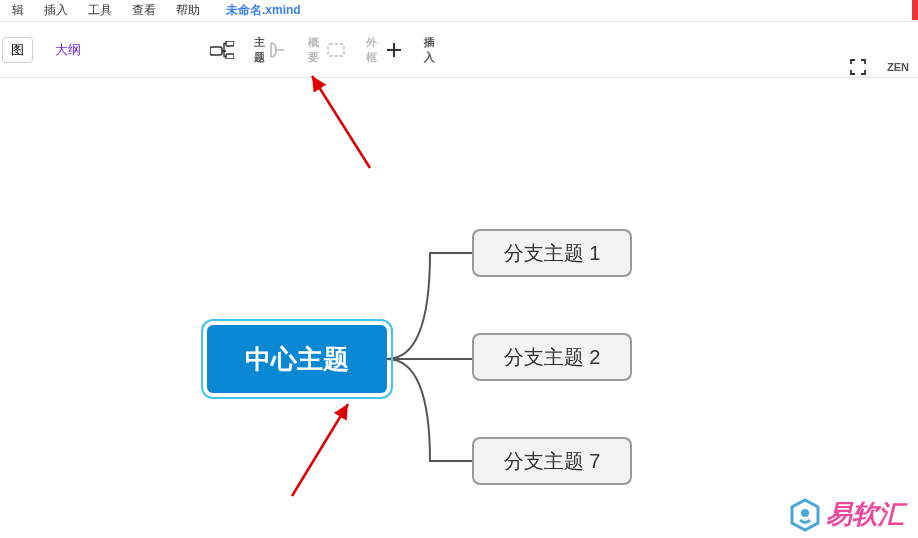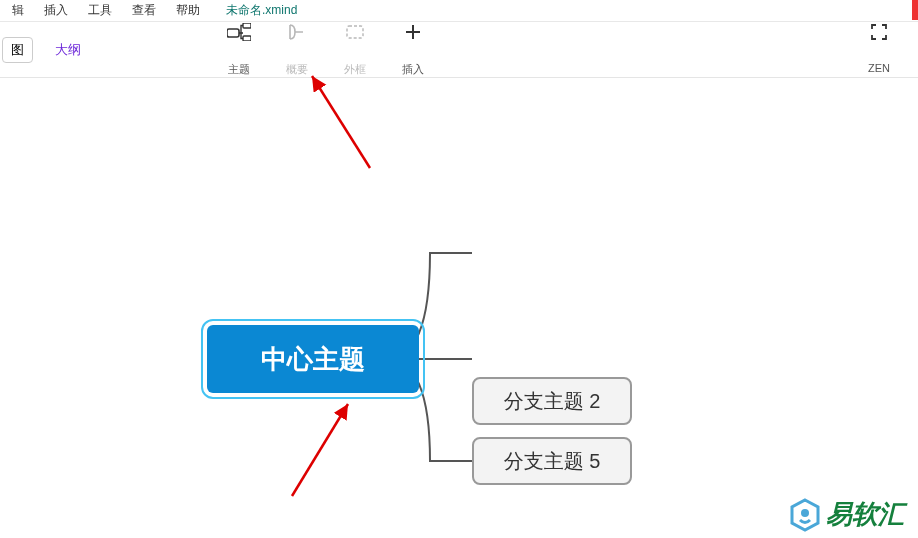--- a/index.html
+++ b/index.html
@@ -14,21 +14,21 @@
     .menubar {
       height: 22px;
       display: flex;
       align-items: center;
       font-size: 12px;
       color: #333;
       padding-left: 2px;
       border-bottom: 1px solid #e8e8e8;
     }
     .menubar span { padding: 0 10px; cursor: default; }
-    .menubar .title { color: #0f766e; margin-left: 6px; }
+    .menubar .title { color: #3b82f6; margin-left: 6px; font-weight: bold; }
     .subbar {
       height: 56px;
       display: flex;
       align-items: center;
       border-bottom: 1px solid #e5e5e5;
       position: relative;
     }
     .view-tabs {
       display: flex;
       align-items: center;
@@ -52,54 +52,55 @@
       left: 210px;
       top: 0;
       height: 100%;
       display: flex;
       align-items: center;
       gap: 0;
     }
     .tool {
       width: 58px;
       display: flex;
-      flex-direction: column;
+      flex-direction: row;
       align-items: center;
       justify-content: center;
       gap: 20px;
       cursor: pointer;
+      font-weight: bold;
     }
     .tool .icon {
       width: 24px;
       height: 20px;
       display: flex;
       align-items: center;
       justify-content: center;
     }
     .tool .label {
       font-size: 11px;
       color: #555;
     }
     .tool.disabled .icon svg { opacity: 0.35; }
     .tool.disabled .label { color: #bbb; }
     .toolbar-right {
       position: absolute;
       right: 10px;
       top: 0;
       height: 100%;
       display: flex;
-      align-items: flex-start;
+      align-items: flex-end;
       gap: 30px;
     }
     .canvas { position: relative; width: 100%; height: calc(100% - 78px); }
     .central {
       position: absolute;
       left: 207px;
       top: 247px;
-      width: 212px;
+      width: 180px;
       height: 68px;
       background: #0b88d3;
       border-radius: 6px;
       display: flex;
       align-items: center;
       justify-content: center;
       color: #fff;
       font-size: 26px;
       font-weight: bold;
       outline: 2px solid #44c3f3;
@@ -112,40 +113,40 @@
       background: #f3f3f3;
       border: 2px solid #999;
       border-radius: 8px;
       display: flex;
       align-items: center;
       justify-content: center;
       font-size: 20px;
       color: #333;
     }
     #branch1 { left: 472px; top: 151px; }
-    #branch2 { left: 472px; top: 255px; margin-top: 44px; }
+    #branch2 { left: 472px; top: 255px; }
     #branch3 { left: 472px; top: 359px; }
     svg.connectors {
       position: absolute;
       left: 0; top: 0;
       width: 100%; height: 100%;
       pointer-events: none;
     }
     .arrow {
       position: absolute;
       pointer-events: none;
     }
     .watermark {
       position: absolute;
       right: 14px;
       bottom: 6px;
       display: flex;
       align-items: center;
       gap: 4px;
-      color: #15803d;
+      color: #ec4899;
       font-weight: bold;
       font-size: 26px;
       font-style: italic;
     }
     .red-edge {
       position: absolute;
       right: 0; top: 0;
       width: 6px; height: 20px;
       background: #e33;
     }
@@ -222,22 +223,23 @@
 </div>
 
 <div class="canvas">
   <svg class="connectors">
     <path d="M387 281 Q 430 281 430 175 Q 430 175 472 175" fill="none" stroke="#555" stroke-width="2"></path>
     <path d="M387 281 H 472" fill="none" stroke="#555" stroke-width="2"></path>
     <path d="M387 281 Q 430 281 430 383 Q 430 383 472 383" fill="none" stroke="#555" stroke-width="2"></path>
   </svg>
 
   <div class="central">中心主题</div>
+  <div class="branch" id="branch1">分支主题 1</div>
   <div class="branch" id="branch2">分支主题 2</div>
-  <div class="branch" id="branch3">分支主题 5</div>
+  <div class="branch" id="branch3">分支主题 7</div>
 
   <svg class="arrow" style="left:300px; top:-10px;" width="80" height="110">
     <defs>
         <marker id="ah1" markerWidth="8" markerHeight="8" refX="6" refY="3" orient="auto">
           <path d="M0 0 L6 3 L0 6 z" fill="#d00"></path>
         </marker>
       </defs>
     <line x1="70" y1="100" x2="12" y2="8" stroke="#d00" stroke-width="2.5" marker-end="url(#ah1)"></line>
   </svg>
 

